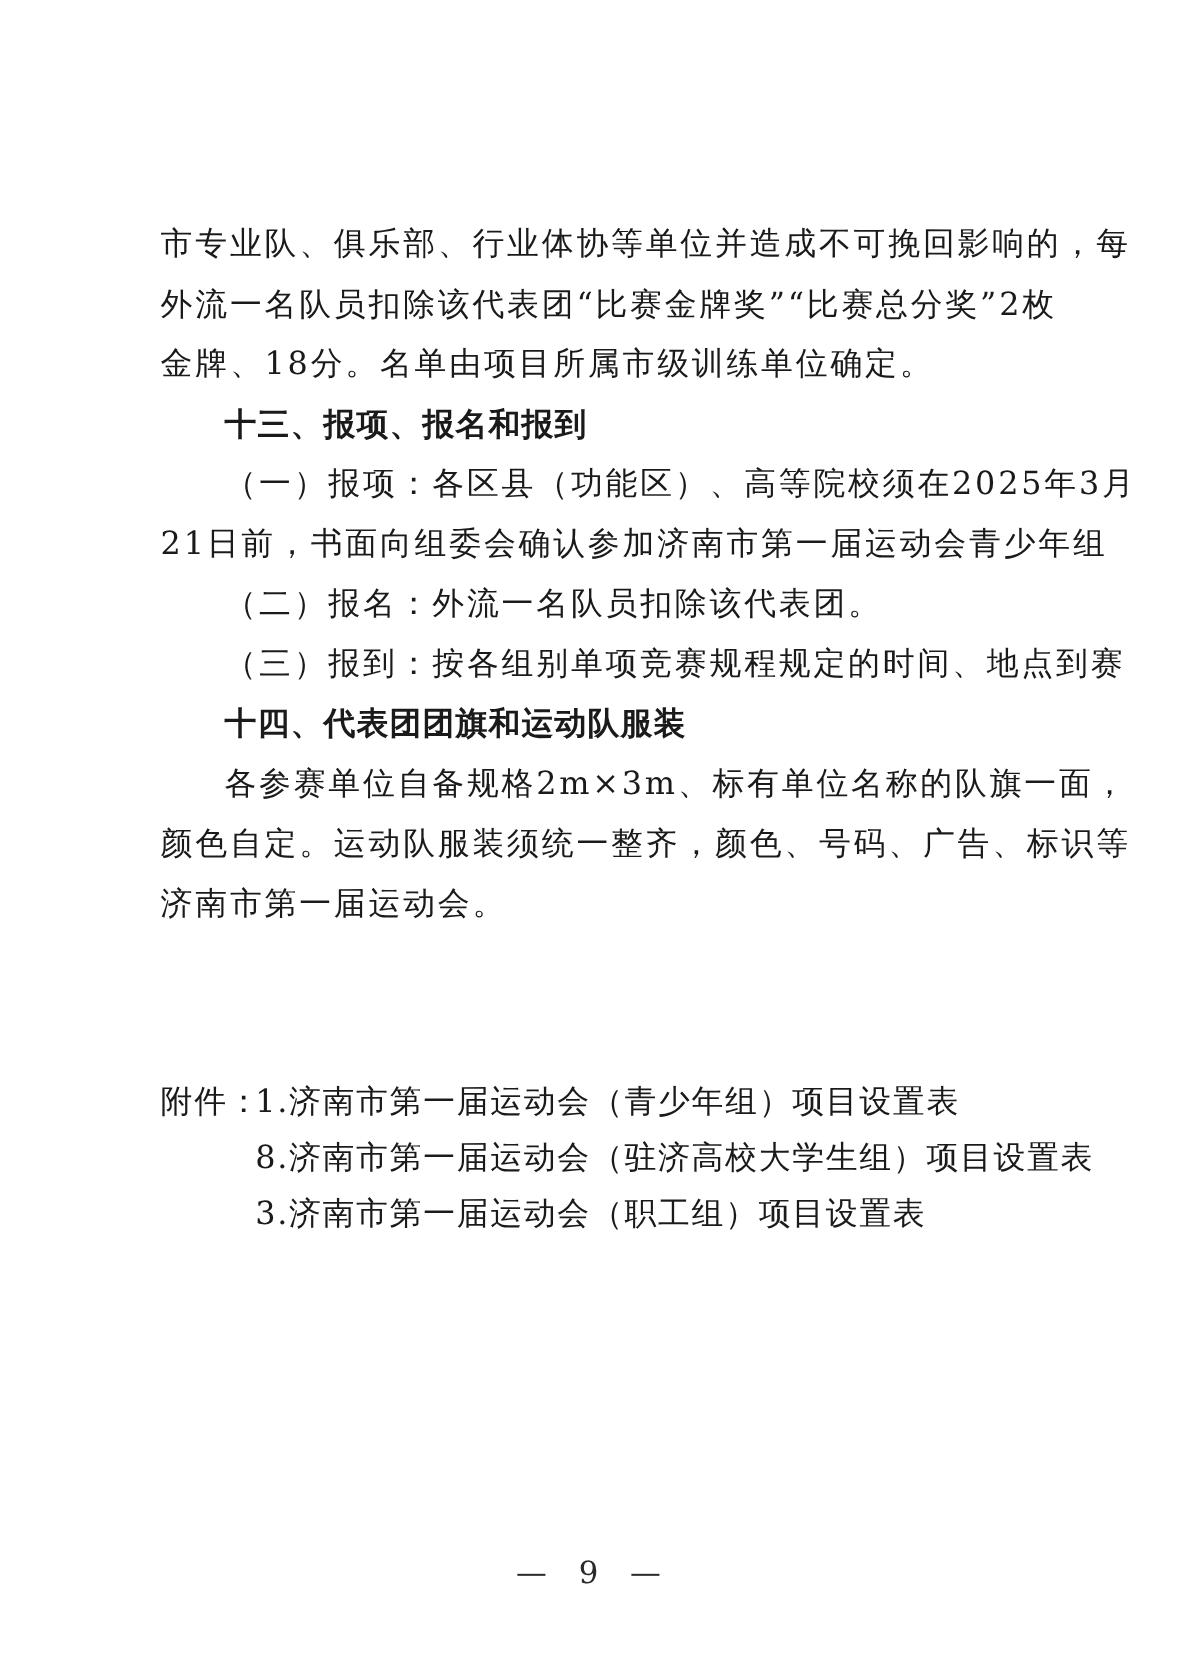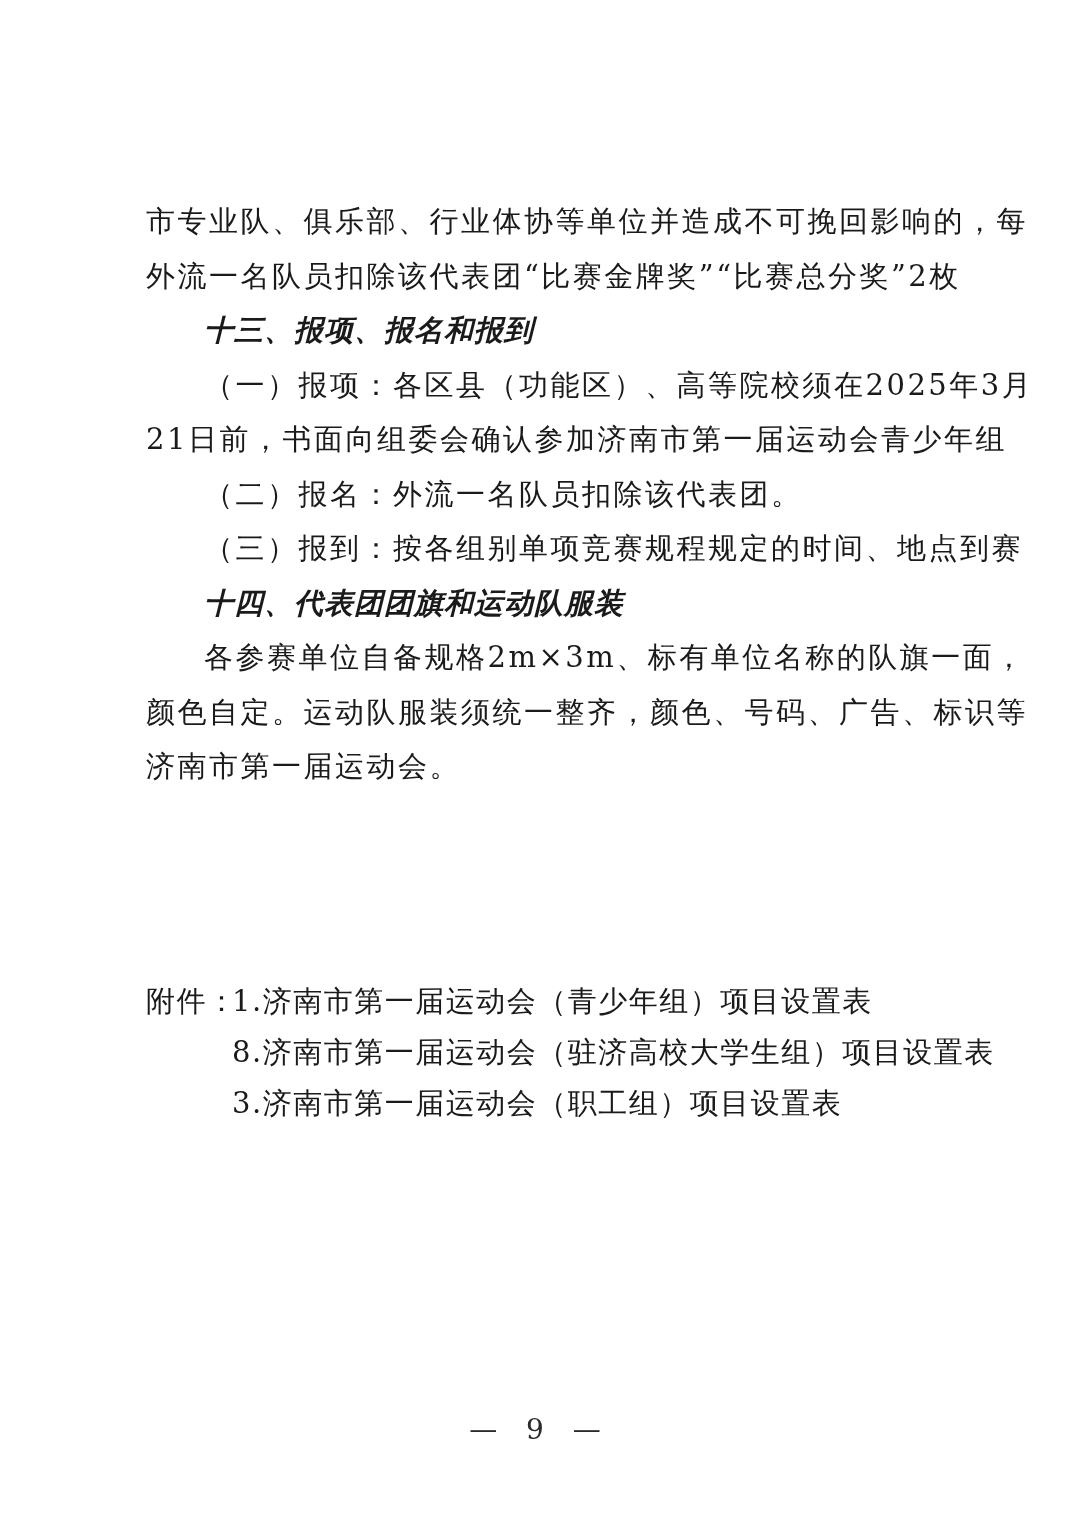--- a/index.html
+++ b/index.html
@@ -35,21 +35,20 @@
       display: block;
       white-space: nowrap;
       height: 54.5px;
     }
     .indent { padding-left: 58px; }
     .heading {
       font-family: "DejaVu Sans", "Liberation Sans", sans-serif;
       font-weight: bold;
       letter-spacing: 1px;
       padding-left: 58px;
-      font-style: italic;
     }
     .heading.tight { letter-spacing: 0px; }
     .justify {
       text-align: justify;
       text-align-last: justify;
     }
     .attachments {
       position: absolute;
       left: 146px;
       top: 976px;
@@ -75,20 +74,21 @@
 </head>
 <body>
 
 <div class="page">
 
   <div class="content">
 
     <div>
       <span class="line justify">市专业队、俱乐部、行业体协等单位并造成不可挽回影响的，每</span>
       <span class="line justify">外流一名队员扣除该代表团“比赛金牌奖”“比赛总分奖”2枚</span>
+      <span class="line">金牌、18分。名单由项目所属市级训练单位确定。</span>
     </div>
 
     <div class="line heading">十三、报项、报名和报到</div>
 
     <div>
       <span class="line indent justify">（一）报项：各区县（功能区）、高等院校须在2025年3月</span>
       <span class="line justify">21日前，书面向组委会确认参加济南市第一届运动会青少年组</span>
     </div>
 
     <div>

